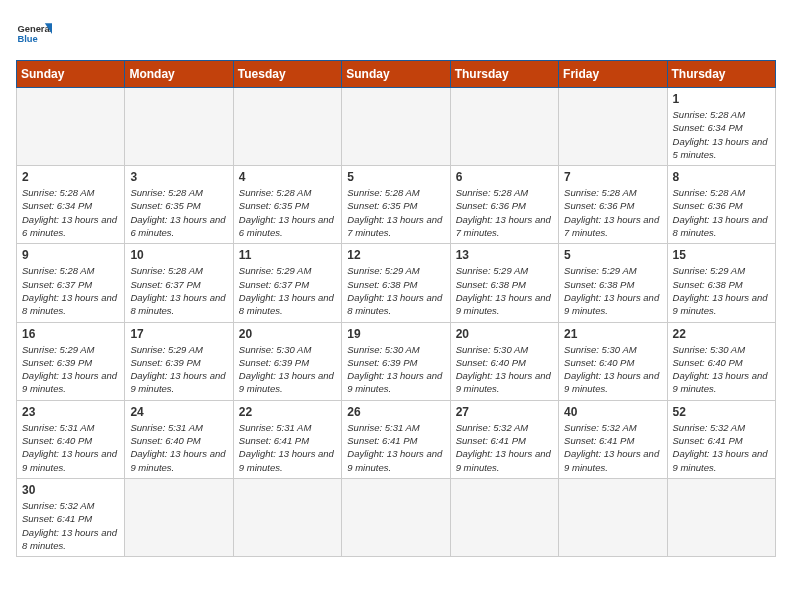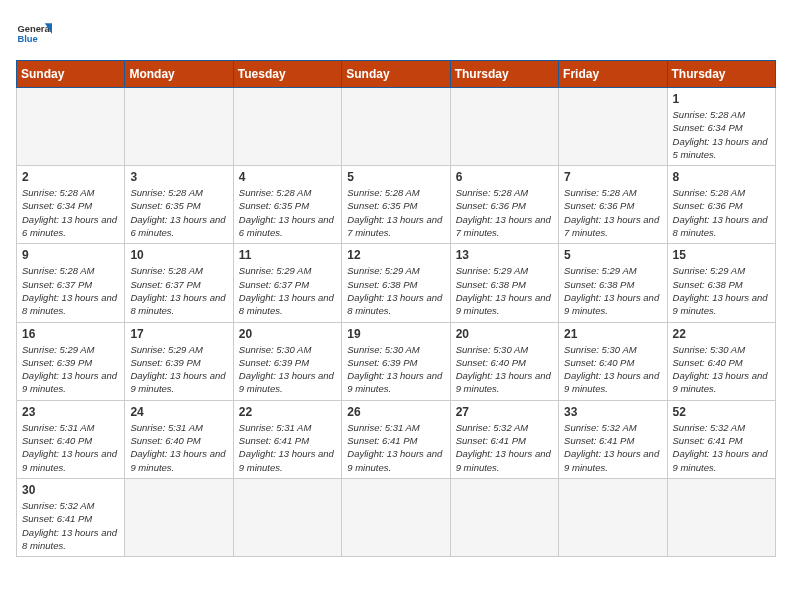--- a/index.html
+++ b/index.html
@@ -280,21 +280,21 @@
 Sunset: 6:41 PM
 Daylight: 13 hours and 9 minutes.</div>
         </td>
         <td>
           <div class="day-num">27</div>
           <div class="day-info" style="white-space: pre-line;">Sunrise: 5:32 AM
 Sunset: 6:41 PM
 Daylight: 13 hours and 9 minutes.</div>
         </td>
         <td>
-          <div class="day-num">33</div>
+          <div class="day-num">40</div>
           <div class="day-info" style="white-space: pre-line;">Sunrise: 5:32 AM
 Sunset: 6:41 PM
 Daylight: 13 hours and 9 minutes.</div>
         </td>
         <td>
           <div class="day-num">52</div>
           <div class="day-info" style="white-space: pre-line;">Sunrise: 5:32 AM
 Sunset: 6:41 PM
 Daylight: 13 hours and 9 minutes.</div>
         </td>

